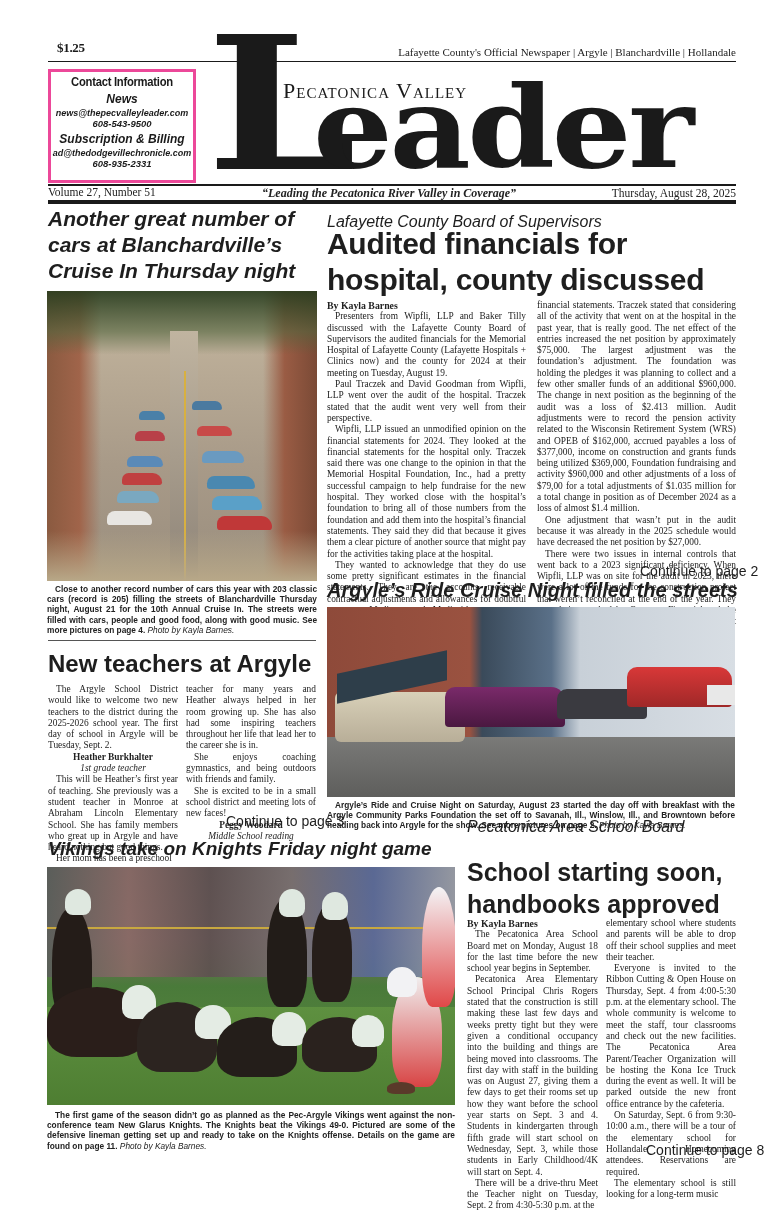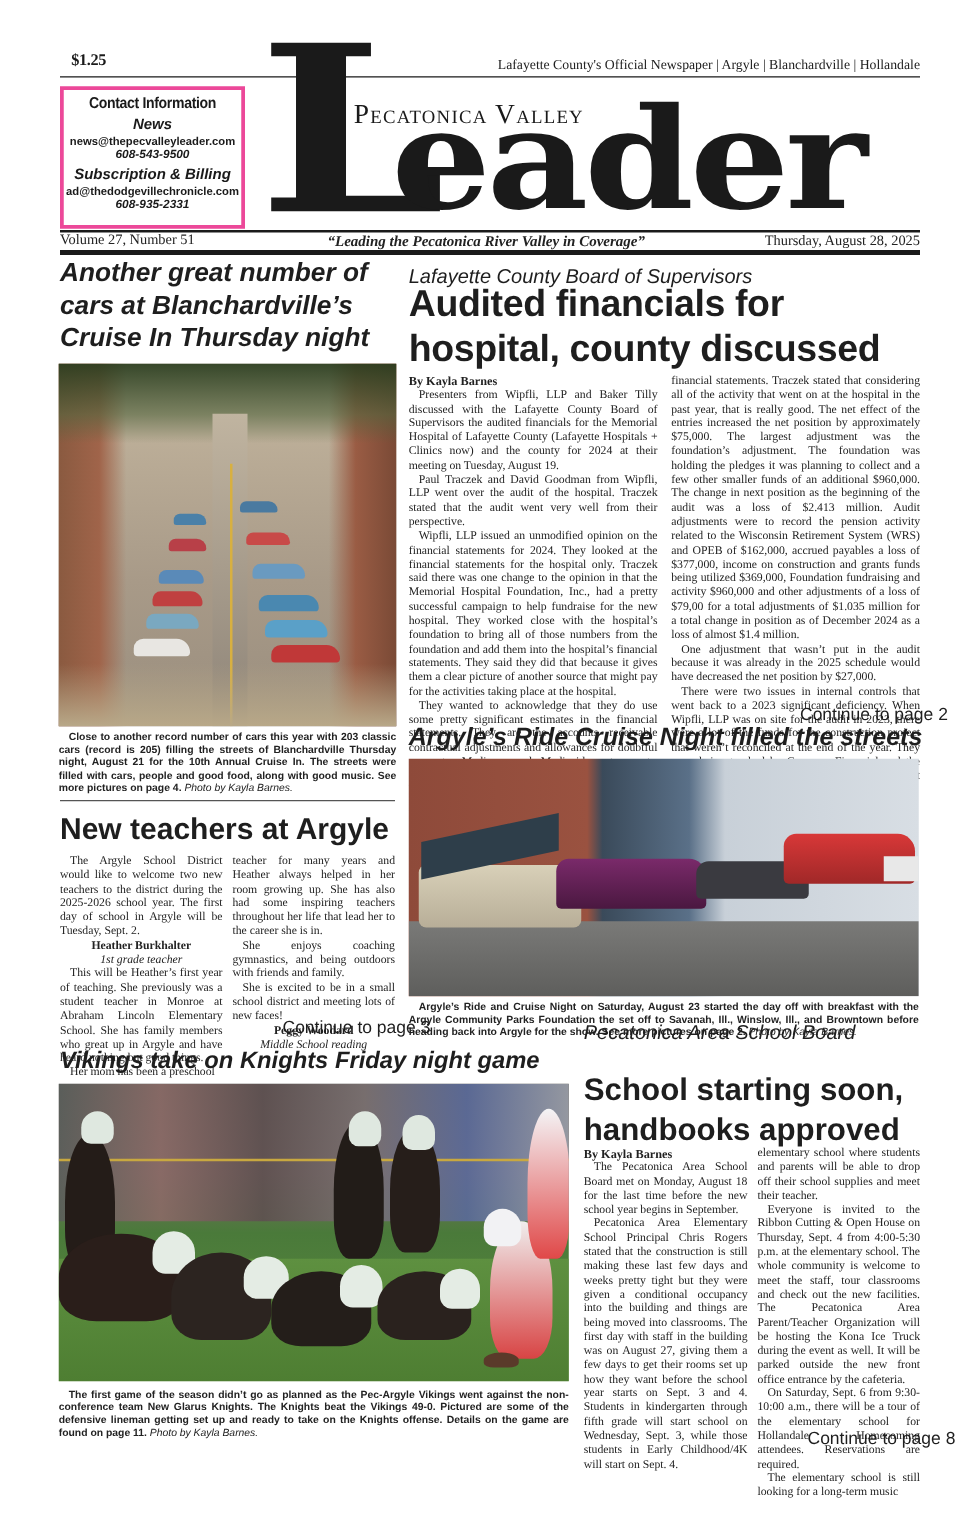--- a/index.html
+++ b/index.html
@@ -7,21 +7,21 @@
   .abs { position:absolute; }
   .serif { font-family:"Liberation Serif", serif; }
   .rule { position:absolute; background:#1a1a1a; }
 
   
   #price { left:57px; top:40px; font-size:13px; font-weight:bold; letter-spacing:-0.3px; }
   #tagline-top { left:379px; top:46px; width:357px; font-size:11px; text-align:right; white-space:nowrap; color:#222; }
   #contact { left:48px; top:69px; width:142px; height:108px; border:3px solid #ec4899; text-align:center; font-family:"Liberation Sans", sans-serif; }
   #contact .ttl { font-size:12.5px; font-weight:bold; margin-top:3px; letter-spacing:-0.3px; transform:scaleX(0.9); }
   #contact .sub { font-size:12px; font-weight:bold; font-style:italic; margin-top:3px; }
-  #contact .em { font-size:9px; font-weight:bold; margin-top:2px; }
+  #contact .em { font-size:9px; font-weight:bold; font-style:italic; margin-top:2px; }
   #contact .ph { font-size:9.5px; font-weight:bold; font-style:italic; }
   #big-L { left:207px; top:29px; font-size:185px; line-height:150px; font-weight:bold; font-family:"DejaVu Serif", serif; color:#1a1a1a; transform:scaleX(1.15); transform-origin:left top; }
   #pv-title { left:283px; top:78px; font-size:22px; letter-spacing:1px; font-variant:small-caps; color:#1a1a1a; }
   #eader { left:313px; top:78px; font-size:112px; line-height:100px; font-weight:bold; font-family:"DejaVu Serif", serif; letter-spacing:-3px; color:#1a1a1a; transform:scaleX(1.12); transform-origin:left top; }
   #vol { left:48px; top:186px; font-size:11.5px; color:#222; }
   #motto { left:262px; top:186px; font-size:12px; font-style:italic; font-weight:bold; color:#222; }
   #date { left:560px; top:187px; width:176px; text-align:right; font-size:11.5px; color:#222; }
 
   
   .h-ital { font-family:"Liberation Sans", sans-serif; font-style:italic; font-weight:bold; color:#1e1e1e; }
@@ -191,20 +191,21 @@
 <div class="abs caption" style="left:47px;top:1110px;width:408px;">
   <p><span>The first game of the season didn’t go as planned as the Pec-Argyle Vikings went against the non-conference team New Glarus Knights. The Knights beat the Vikings 49-0. Pictured are some of the defensive lineman getting set up and ready to take on the Knights offense. Details on the game are found on page 11.</span> <span class="credit">Photo by Kayla Barnes.</span></p>
 </div>
 
 <div class="abs kicker" id="k6">Pecatonica Area School Board</div>
 <div class="abs h-bold" id="h6">School starting soon, handbooks approved</div>
 <div class="abs body-text" style="left:467px;top:918px;width:131px;">
   <p class="byline">By Kayla Barnes</p>
   <p>The Pecatonica Area School Board met on Monday, August 18 for the last time before the new school year begins in September.</p>
   <p>Pecatonica Area Elementary School Principal Chris Rogers stated that the construction is still making these last few days and weeks pretty tight but they were given a conditional occupancy into the building and things are being moved into classrooms. The first day with staff in the building was on August 27, giving them a few days to get their rooms set up how they want before the school year starts on Sept. 3 and 4. Students in kindergarten through fifth grade will start school on Wednesday, Sept. 3, while those students in Early Childhood/4K will start on Sept. 4.</p>
+  <p>There will be a drive-thru Meet the Teacher night on Tuesday, Sept. 2 from 4:30-5:30 p.m. at the</p>
 </div>
 <div class="abs body-text" style="left:606px;top:918px;width:130px;">
   <p style="text-indent:0">elementary school where students and parents will be able to drop off their school supplies and meet their teacher.</p>
   <p>Everyone is invited to the Ribbon Cutting &amp; Open House on Thursday, Sept. 4 from 4:00-5:30 p.m. at the elementary school. The whole community is welcome to meet the staff, tour classrooms and check out the new facilities. The Pecatonica Area Parent/Teacher Organization will be hosting the Kona Ice Truck during the event as well. It will be parked outside the new front office entrance by the cafeteria.</p>
   <p>On Saturday, Sept. 6 from 9:30-10:00 a.m., there will be a tour of the elementary school for Hollandale Homecoming attendees. Reservations are required.</p>
   <p>The elementary school is still looking for a long-term music</p>
 </div>
 <div class="abs cont" style="left:646px;top:1142px;">Continue to page 8</div>
 
 </body></html>

